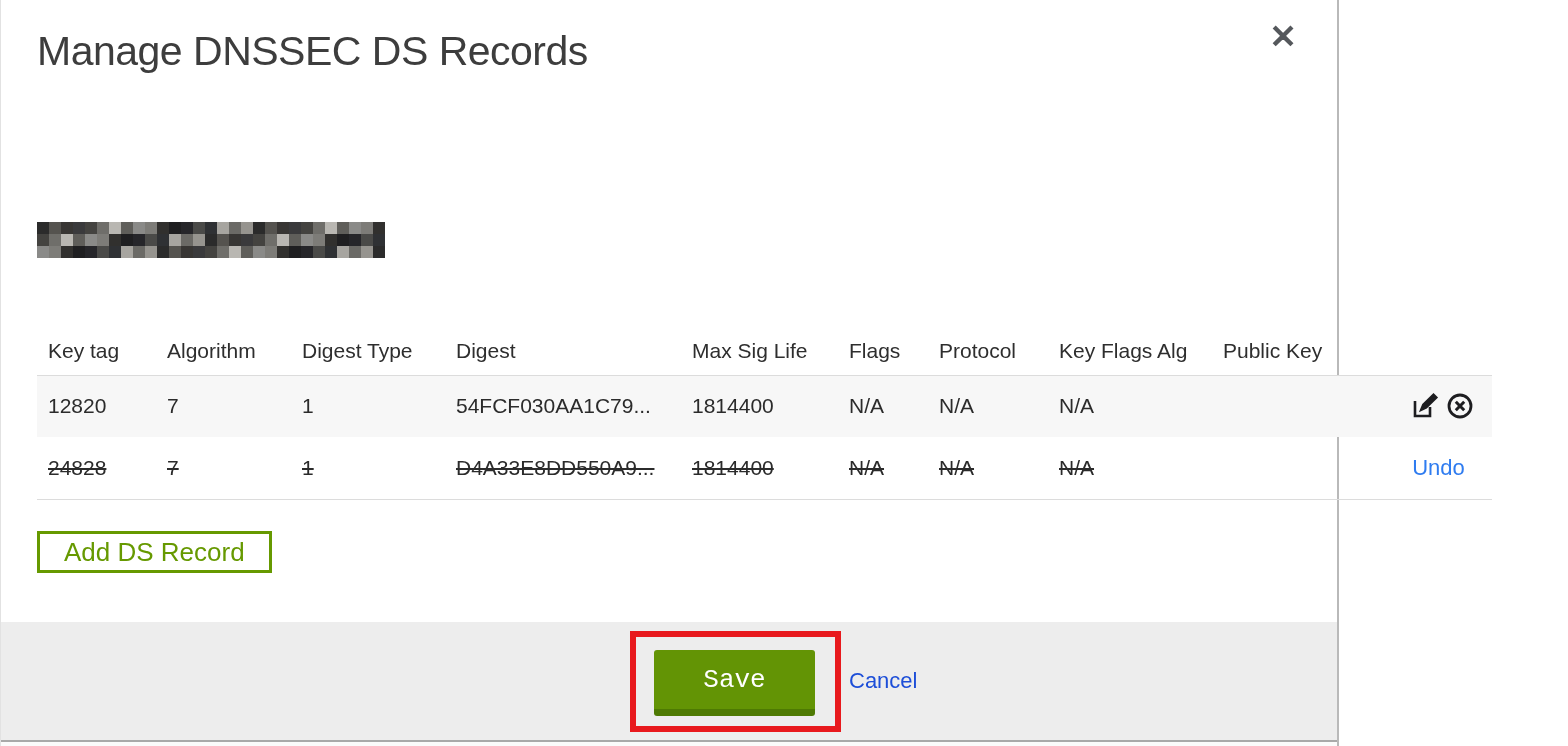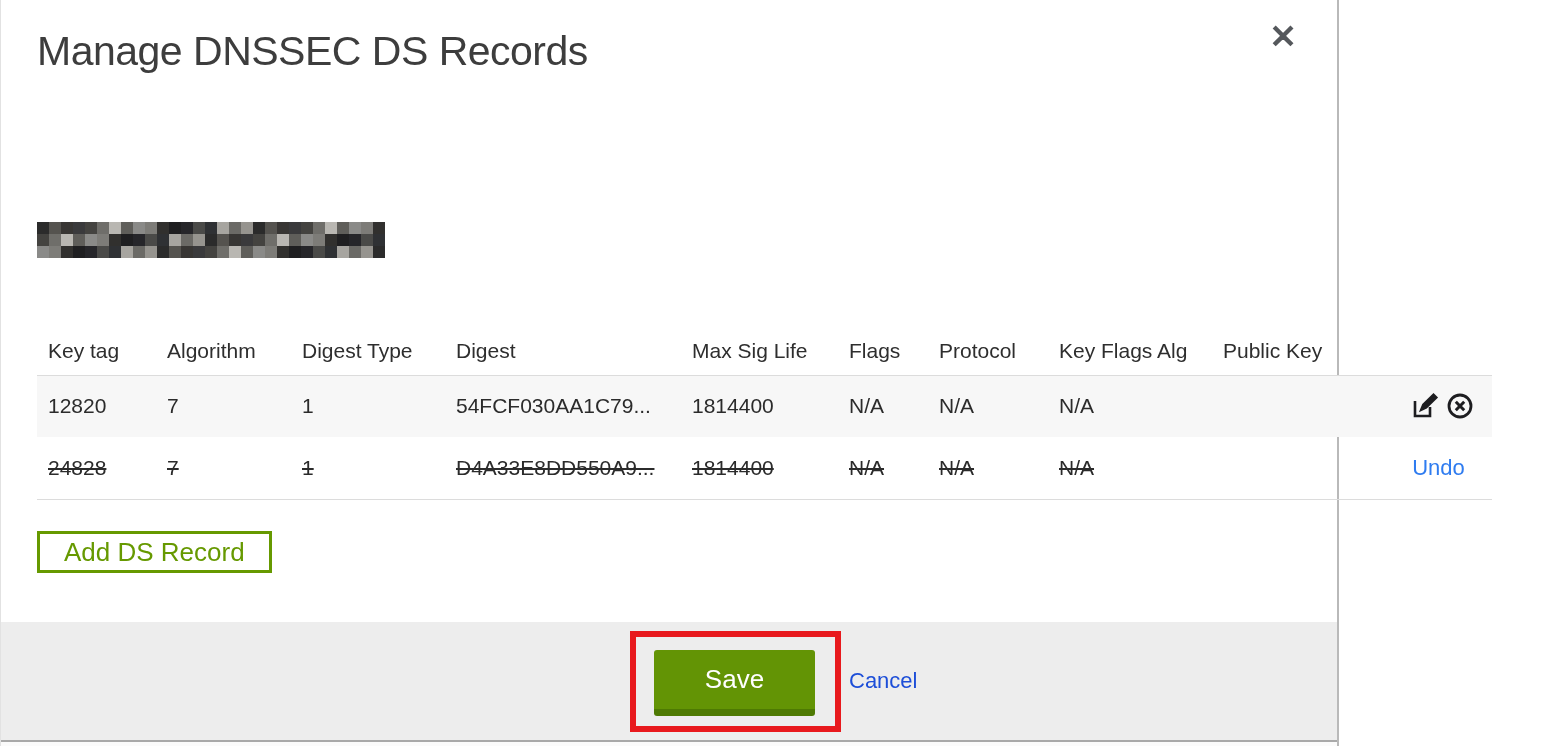--- a/index.html
+++ b/index.html
@@ -93,21 +93,21 @@
     pointer-events:none; z-index:5;
   }
   .save-btn {
     position:absolute; left:653px; top:28px;
     width:161px; height:66px;
     background:#639405;
     border:none;
     border-bottom:7px solid #4e7a03;
     border-radius:3px;
     color:#ffffff; font-size:26px;
-    font-family:Liberation Sans, sans-serif;
+    font-family:Liberation Mono, monospace;
     cursor:pointer;
   }
   .cancel-link {
     position:absolute; left:848px; top:46px;
     color:#1d4ed8; font-size:22px;
     text-decoration:none; cursor:pointer;
   }
   .bottom-divider {
     position:absolute; left:0; top:740px;
     width:100%; height:2px; background:#a9a9a9;

